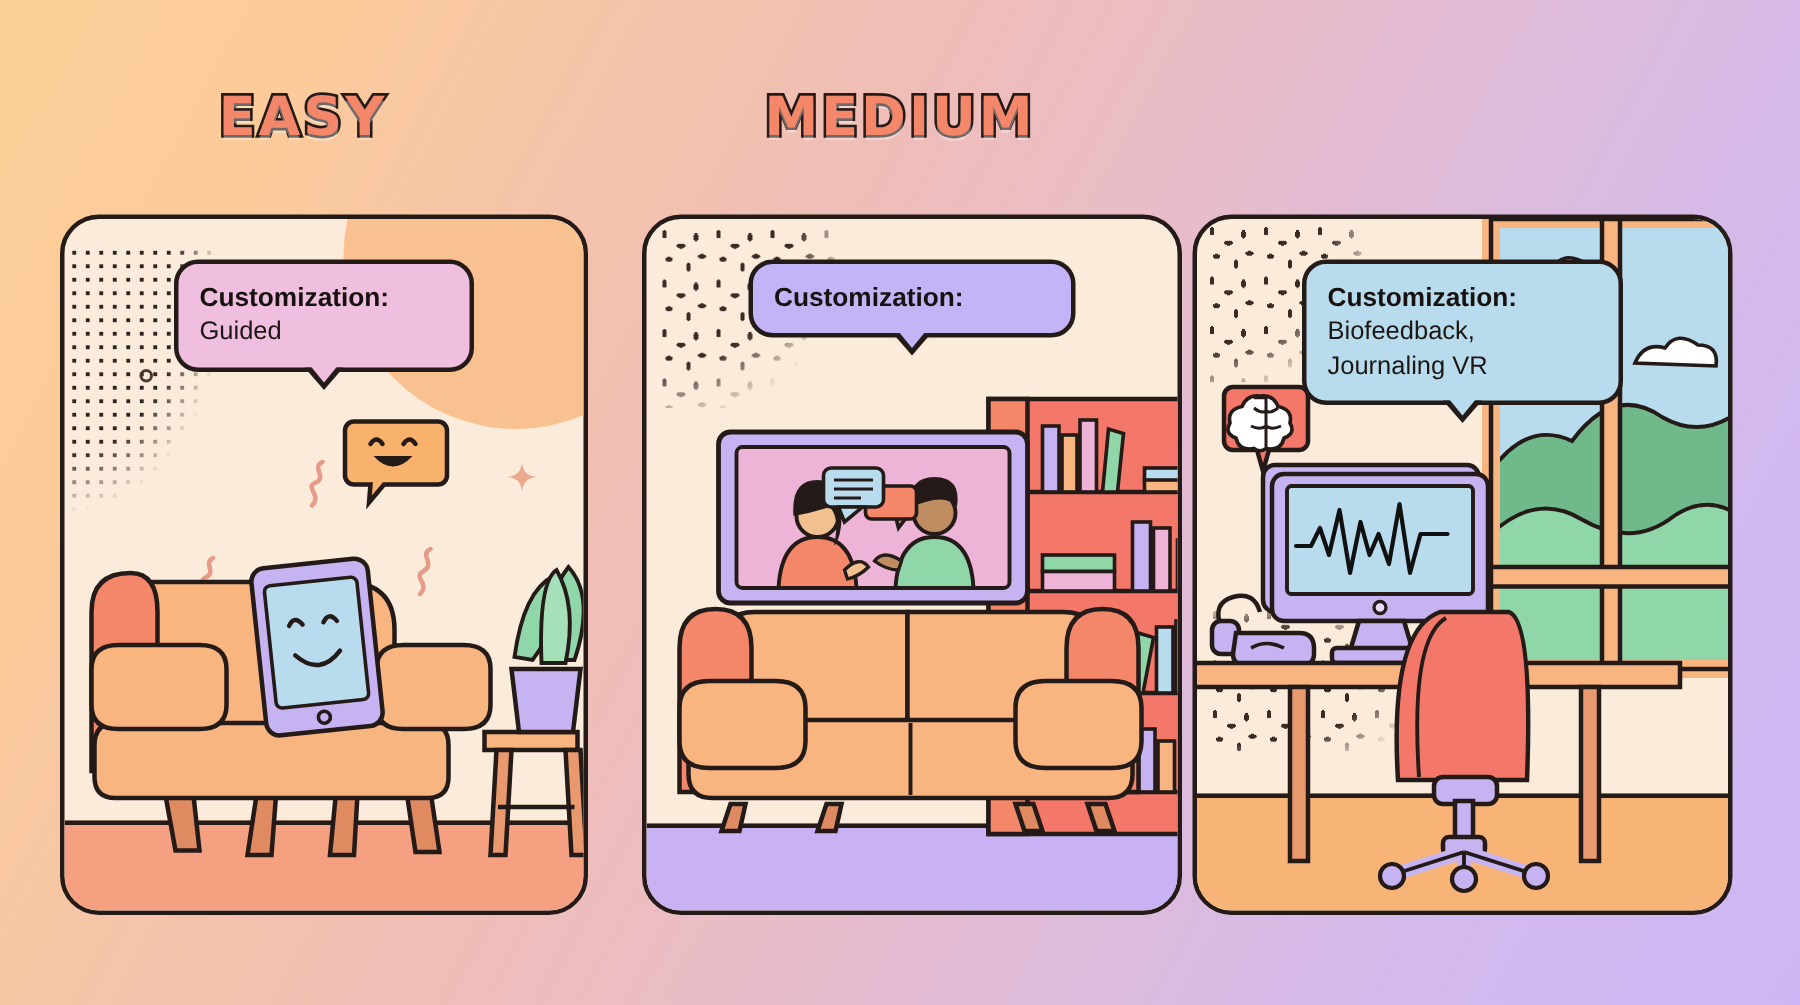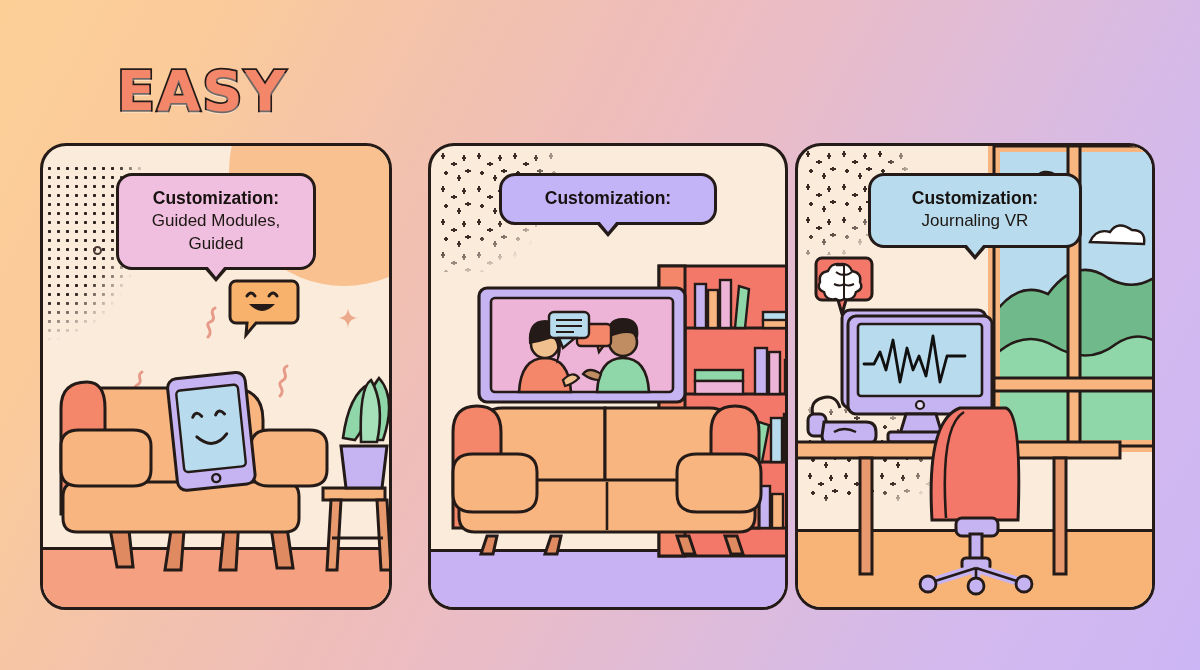--- a/index.html
+++ b/index.html
@@ -23,21 +23,21 @@
     position: absolute;
     top: 0; width: 380px; height: 670px;
   }
   .col-easy     { left: 12px; }
   .col-medium   { left: 410px; }
   .col-advanced { left: 795px; }
 
   .col-title {
     position: absolute; top: 58px; left: 0; width: 100%;
     text-align: center;
-    font-size: 56px; font-weight: bold;
+    font-size: 36px; font-weight: bold;
     letter-spacing: 2px;
     color: #f4866a;
     -webkit-text-stroke: 3.5px #241a17;
     paint-order: stroke fill;
     text-shadow: 0 3px 0 rgba(255,255,255,.35);
     font-family: "DejaVu Sans", sans-serif;
   }
 
   
   .card {
@@ -99,21 +99,20 @@
     -webkit-mask-image: radial-gradient(ellipse at 28% 55%, #000 52%, transparent 80%);
             mask-image: radial-gradient(ellipse at 28% 55%, #000 52%, transparent 80%); }
 
   
   .bubble {
     position: absolute; top: 27px; left: 50%;
     transform: translateX(-50%);
     border: 3px solid #241a17;
     border-radius: 16px;
     padding: 11px 14px 12px;
-    text-align: center;
     z-index: 6;
     line-height: 1.32;
   }
   .bubble::after {
     content: ""; position: absolute;
     bottom: -15px; left: 50%; margin-left: -13px;
     width: 0; height: 0;
     border-left: 13px solid transparent;
     border-right: 13px solid transparent;
     border-top: 15px solid #241a17;
@@ -222,27 +221,27 @@
 
           <path d="M288 96 q6 -44 26 -54 q6 30 -14 56 Z" fill="#8fd6a8" stroke="#241a17" stroke-width="2.6"></path>
           <path d="M328 98 q14 -42 -4 -62 q-20 26 -10 62 Z" fill="#8fd6a8" stroke="#241a17" stroke-width="2.6"></path>
           <path d="M306 100 q-2 -54 10 -62 q14 24 6 62 Z" fill="#a6e0b8" stroke="#241a17" stroke-width="2.6"></path>
           <path d="M286 104 h46 l-5 42 h-36 Z" fill="#c6b4f2" stroke="#241a17" stroke-width="3"></path>
         </svg>
       </div>
 
       <div class="bubble bubble-easy">
         <div class="bubble-title">Customization:</div>
-        <div class="bubble-line">Guided Modules,</div>
         <div class="bubble-line">Guided</div>
       </div>
     </div>
   </div>
 
   <div class="col col-medium">
+    <div class="col-title">MEDIUM</div>
 
     <div class="card">
       <div class="speckle speckle-m1"></div>
       <div class="floor floor-medium"></div>
 
       <div class="sq" style="left:228px; top:120px;">
         <svg width="150" height="290" viewBox="0 0 150 290">
           <rect x="0" y="0" width="150" height="290" fill="#f4786a" stroke="#241a17" stroke-width="3"></rect>
           <rect x="0" y="0" width="26" height="290" fill="#f4866a" stroke="#241a17" stroke-width="3"></rect>
           <path d="M26 62 H150 M26 128 H150 M26 196 H150 M26 262 H150" stroke="#241a17" stroke-width="3" fill="none"></path>
@@ -392,18 +391,19 @@
           <path d="M66 176 L22 190 M66 176 L66 192 M66 176 L110 190" stroke="#c6b4f2" stroke-width="9" stroke-linecap="round"></path>
           <path d="M66 176 L22 190 M66 176 L66 192 M66 176 L110 190" stroke="#241a17" stroke-width="2.6" fill="none"></path>
           <circle cx="18" cy="192" r="8" fill="#c6b4f2" stroke="#241a17" stroke-width="2.8"></circle>
           <circle cx="66" cy="194" r="8" fill="#c6b4f2" stroke="#241a17" stroke-width="2.8"></circle>
           <circle cx="114" cy="192" r="8" fill="#c6b4f2" stroke="#241a17" stroke-width="2.8"></circle>
         </svg>
       </div>
 
       <div class="bubble bubble-advanced">
         <div class="bubble-title">Customization:</div>
+        <div class="bubble-line">Biofeedback,</div>
         <div class="bubble-line">Journaling VR</div>
       </div>
     </div>
   </div>
 
 </div>
 
 </body></html>

